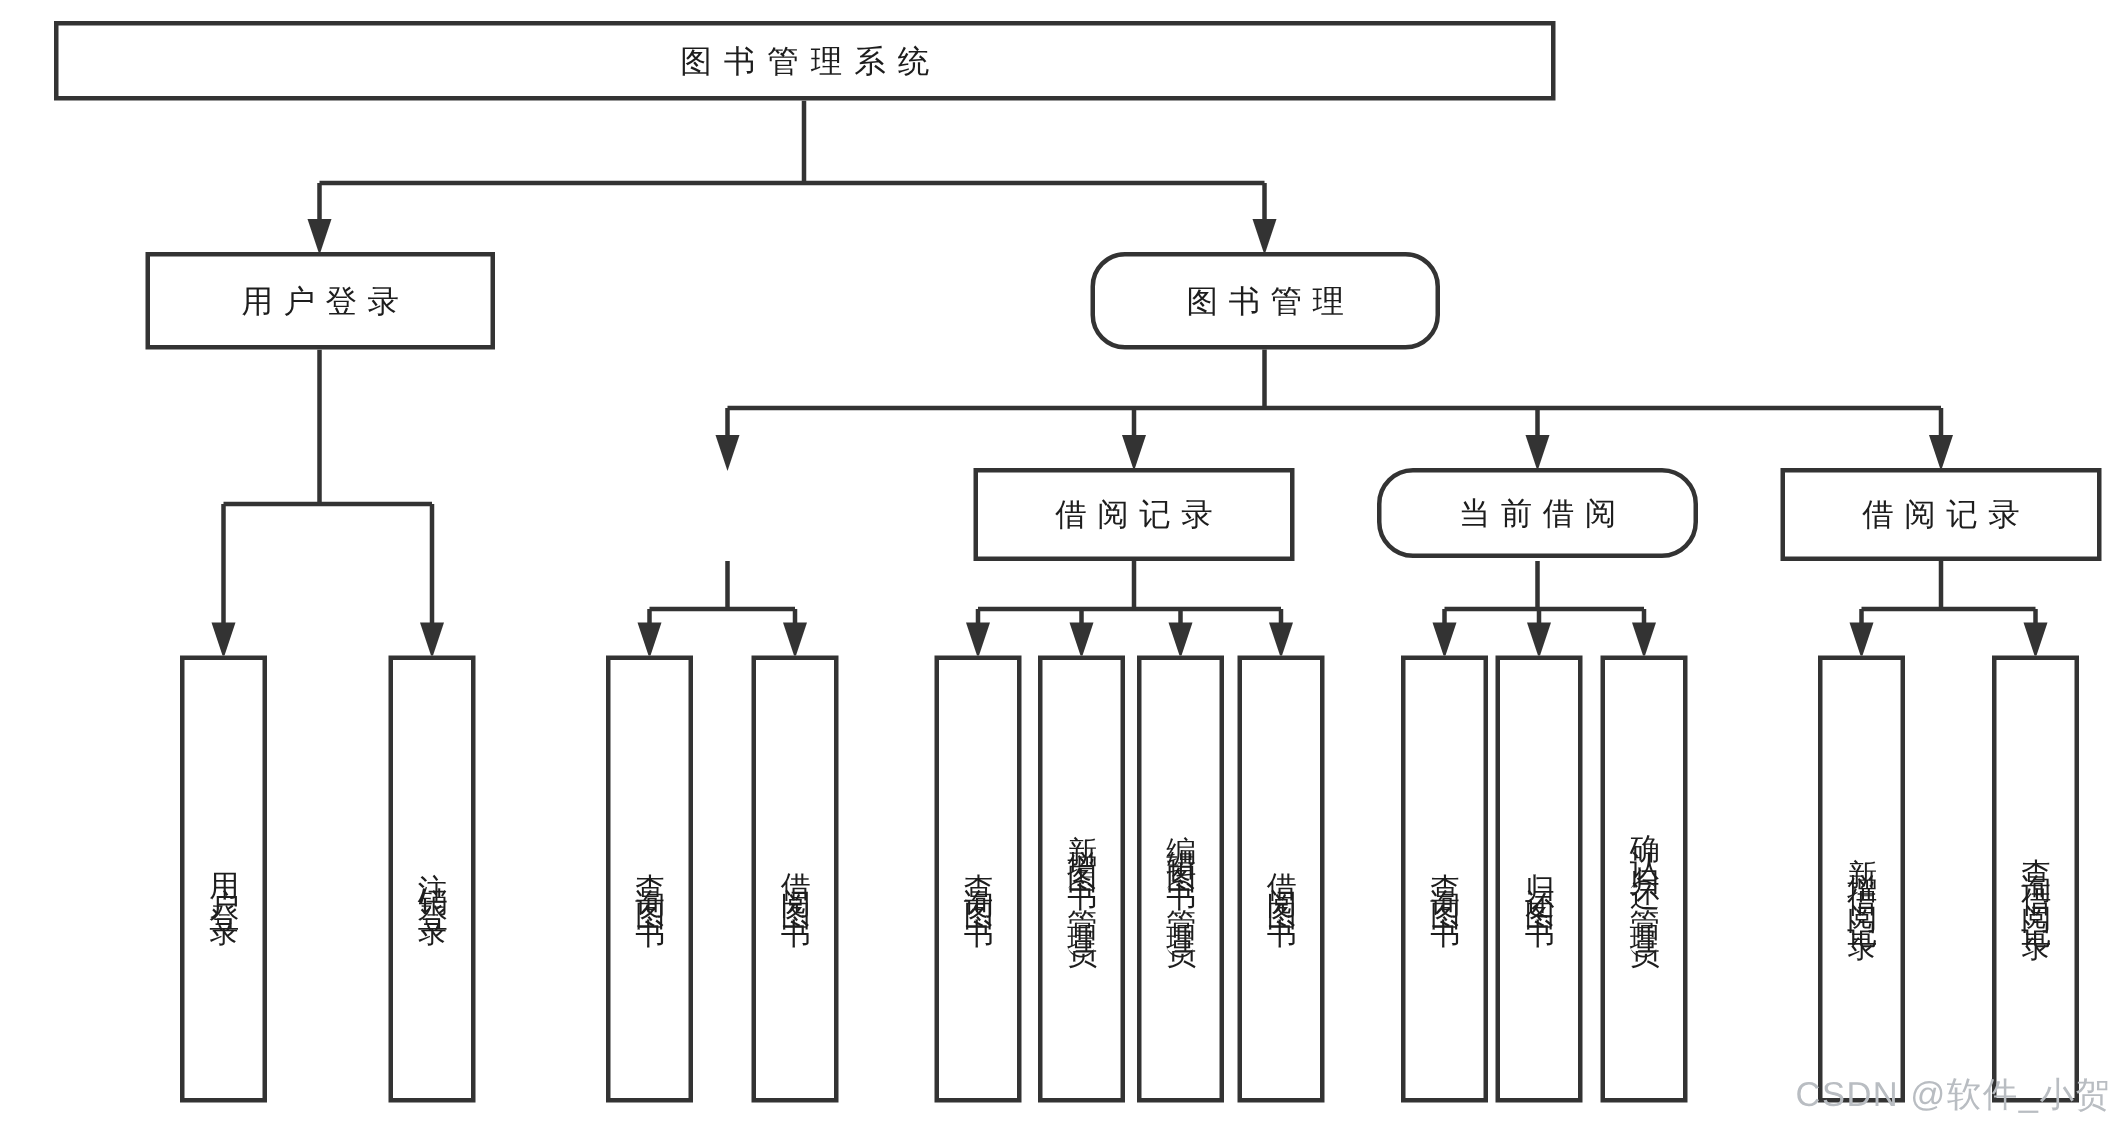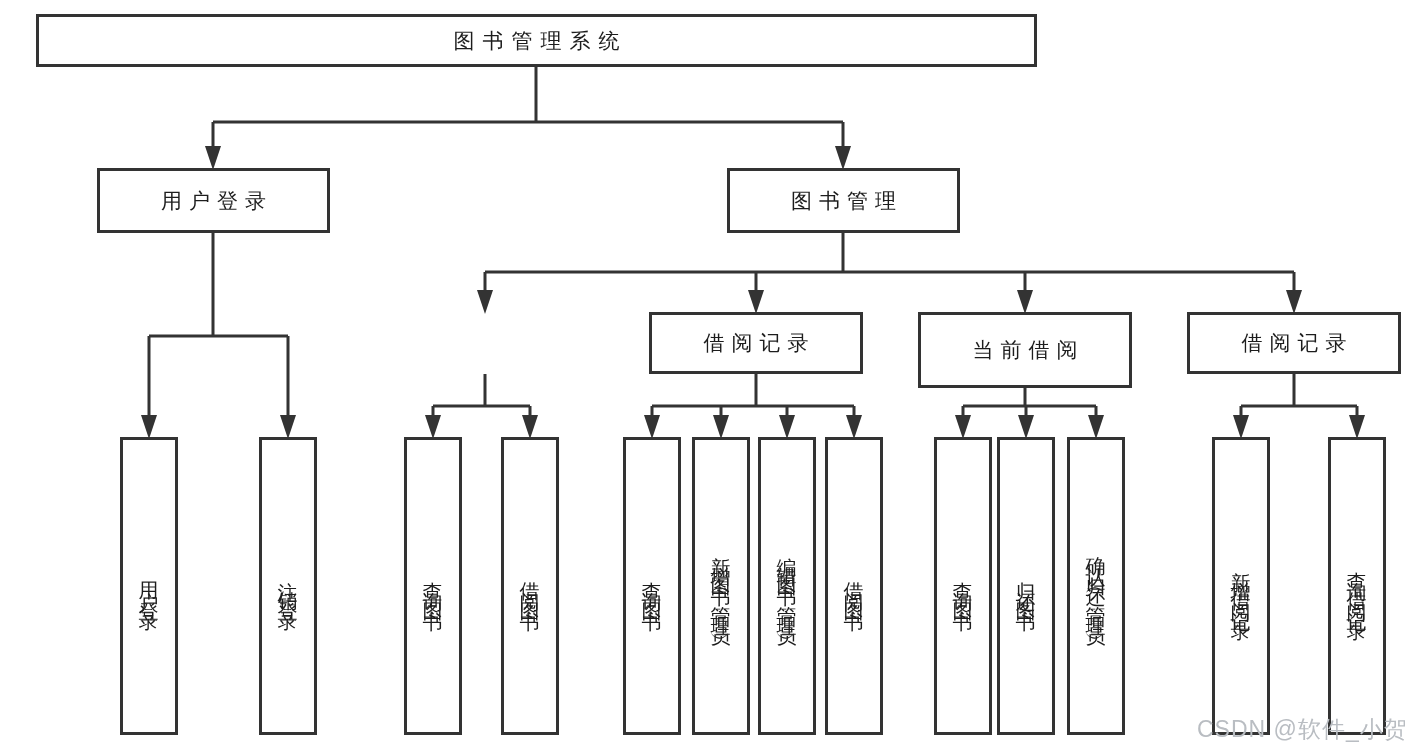--- a/index.html
+++ b/index.html
@@ -102,24 +102,24 @@
       <polygon points="1003,415 1019,415 1011,439"></polygon>
       <polygon points="1073,415 1089,415 1081,439"></polygon>
       <polygon points="1218,415 1234,415 1226,439"></polygon>
       <polygon points="1334,415 1350,415 1342,439"></polygon>
     </g>
   </svg>
 
   <div class="node node-h node-root" style="left:21px; top:14px; width:1001px; height:53px;">图书管理系统</div>
 
   <div class="node node-h" style="left:82px; top:168px; width:233px; height:65px;">用户登录</div>
-  <div class="node node-h" style="left:712px; top:168px; width:233px; height:65px;">图书管理</div>
+  <div class="node node-h" style="left:712px; top:168px; width:233px; height:65px;border-radius:23px;">图书管理</div>
 
   <div class="node node-h" style="left:634px; top:312px; width:214px; height:62px;">借阅记录</div>
-  <div class="node node-h" style="left:903px; top:312px; width:214px; height:76px;">当前借阅</div>
+  <div class="node node-h" style="left:903px; top:312px; width:214px; height:60px;border-radius:24px;">当前借阅</div>
   <div class="node node-h" style="left:1172px; top:312px; width:214px; height:62px;">借阅记录</div>
 
   <div class="node node-v" style="left:105px; top:437px; width:58px; height:298px;">用户登录</div>
   <div class="node node-v" style="left:244px; top:437px; width:58px; height:298px;">注销登录</div>
 
   <div class="node node-v" style="left:389px; top:437px; width:58px; height:298px;">查询图书</div>
   <div class="node node-v" style="left:486px; top:437px; width:58px; height:298px;">借阅图书</div>
 
   <div class="node node-v" style="left:608px; top:437px; width:58px; height:298px;">查询图书</div>
   <div class="node node-v" style="left:677px; top:437px; width:58px; height:298px;">新增图书（管理员）</div>

